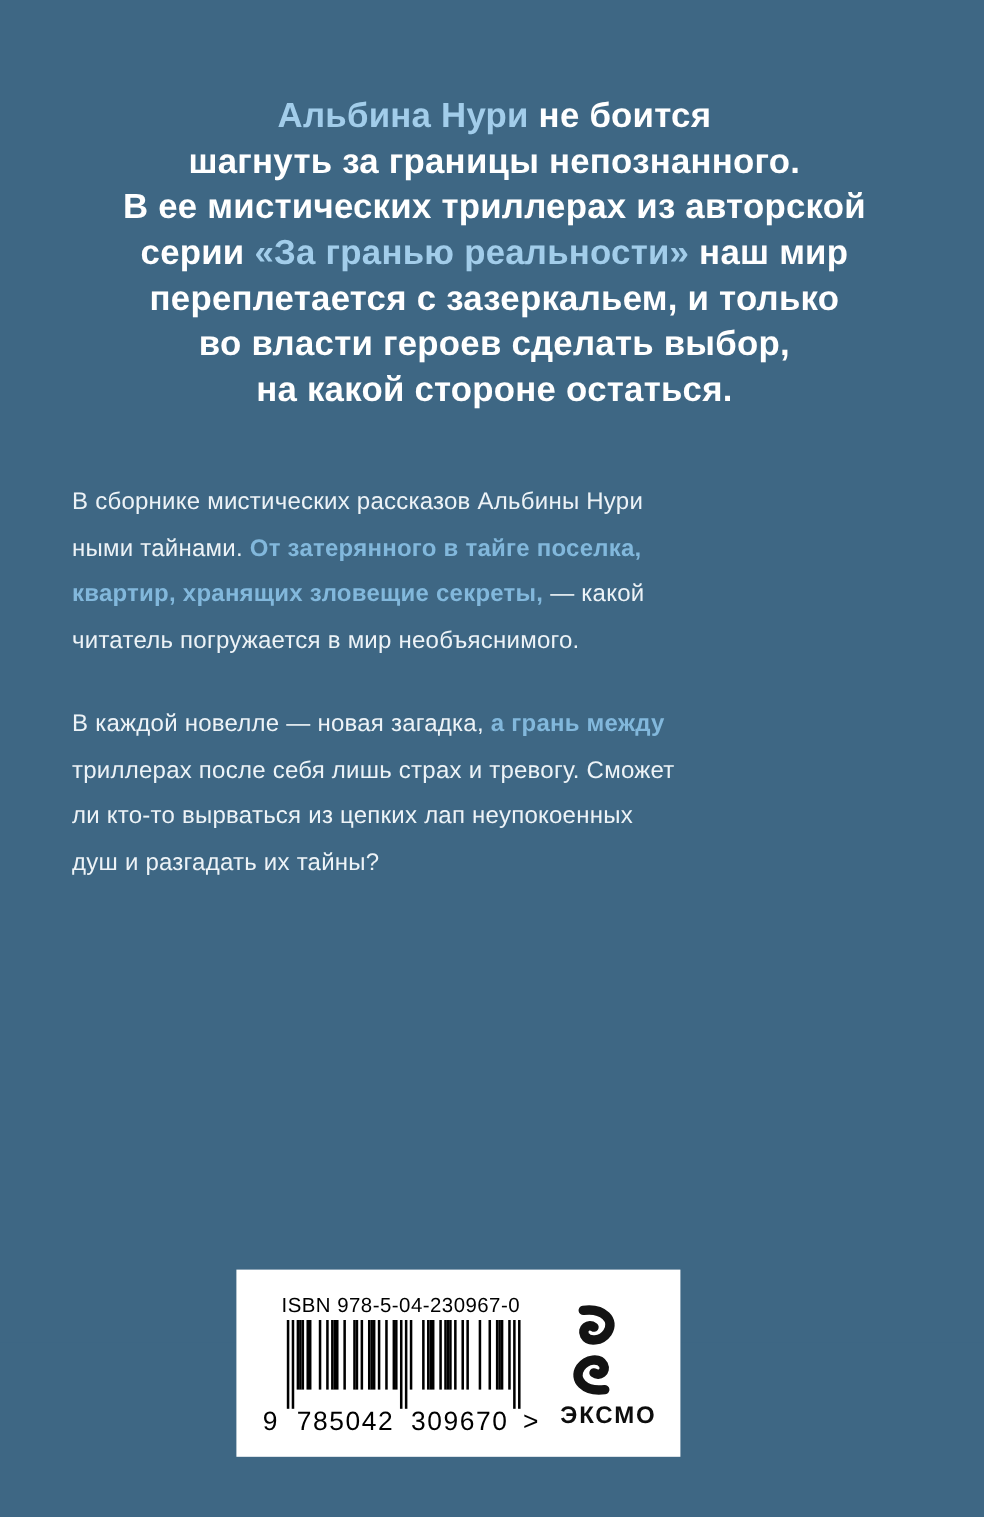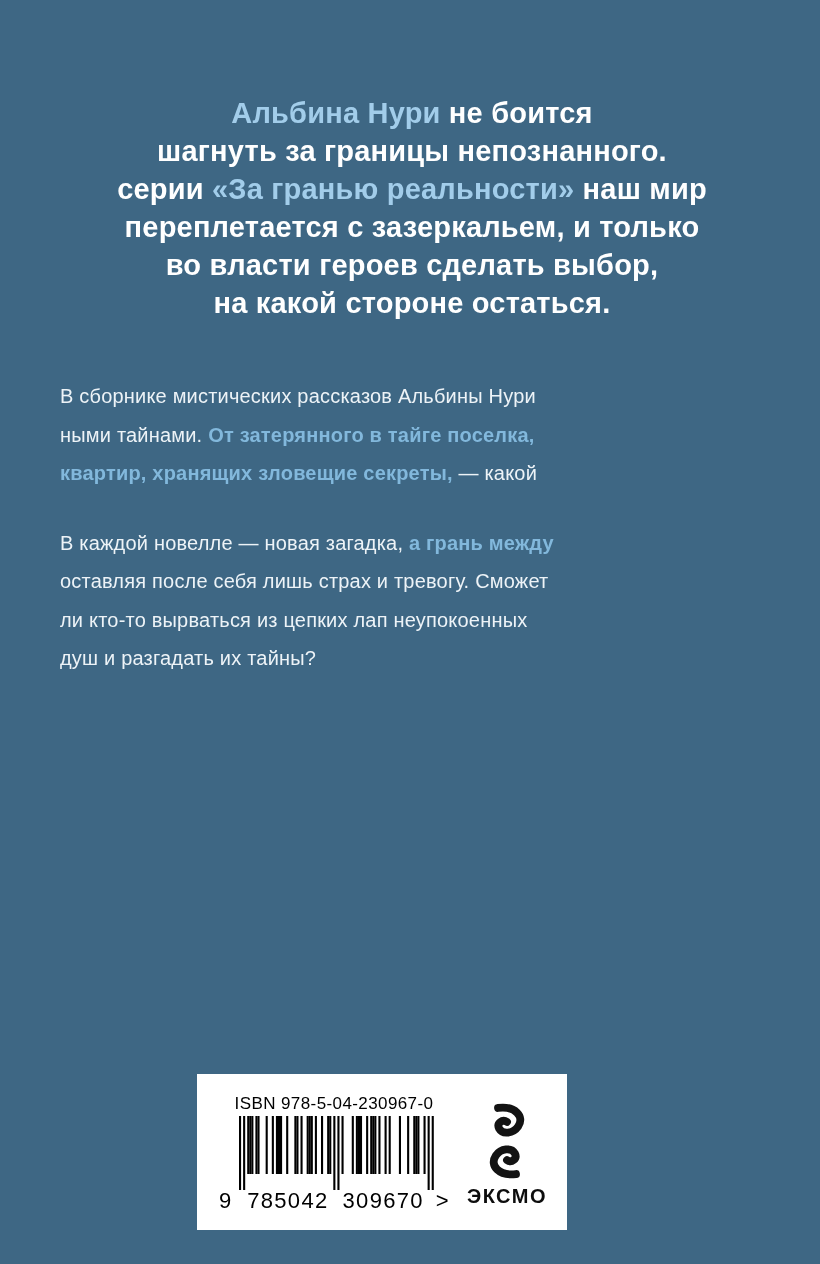--- a/index.html
+++ b/index.html
@@ -9,21 +9,21 @@
     --head-col:#ffffff;
     --body-col:#edf3f7;
   }
   html,body{margin:0;padding:0;}
   body{
     width:820px;height:1264px;
     background:var(--bg);
     font-family:"Liberation Sans", sans-serif;
     overflow:hidden;
   }
-  .cover{position:relative;width:820px;height:1119px;background:var(--bg);margin-top:16px;}
+  .cover{position:relative;width:820px;height:1119px;background:var(--bg);}
   .content{position:absolute;left:60px;right:56px;top:78px;}
 
   .heading{
     text-align:center;
     color:var(--head-col);
     font-weight:700;
     font-size:29px;
     line-height:38px;
     letter-spacing:0.2px;
   }
@@ -57,54 +57,56 @@
     display:flex;flex-direction:column;align-items:center;
   }
   .isbn{
     color:#000;
     font-size:17px;
     letter-spacing:0.4px;
     margin-bottom:1px;
     white-space:nowrap;
   }
   .logo-col{
-    display:flex;flex-direction:column;align-items:center;
+    display:flex;flex-direction:column;align-items:flex-start;
     margin-right:6px;
     margin-top:6px;
   }
   .publisher-name{
     color:#0d0d0d;
     font-weight:700;
     font-size:20px;
     letter-spacing:1.5px;
     margin-top:5px;
   }
 </style>
 </head>
 <body>
 
 <div class="cover">
 
   <div class="content">
     <div class="heading" id="heading">
         <div class="line"><span class="accent">Альбина Нури</span><span> не боится</span></div>
         <div class="line"><span>шагнуть за границы непознанного.</span></div>
+        <div class="line"><span>В ее мистических триллерах из авторской</span></div>
         <div class="line"><span>серии </span><span class="accent">«За гранью реальности»</span><span> наш мир</span></div>
         <div class="line"><span>переплетается с зазеркальем, и только</span></div>
         <div class="line"><span>во власти героев сделать выбор,</span></div>
         <div class="line"><span>на какой стороне остаться.</span></div>
       </div>
     <div class="para first" id="para-0">
         <div class="line"><span>В сборнике мистических рассказов Альбины Нури</span></div>
         <div class="line"><span>ными тайнами. </span><span class="accent">От затерянного в тайге поселка,</span></div>
         <div class="line"><span class="accent">квартир, хранящих зловещие секреты,</span><span> — какой</span></div>
+        <div class="line"><span>читатель погружается в мир необъяснимого.</span></div>
       </div>
     <div class="para" id="para-1">
         <div class="line"><span>В каждой новелле — новая загадка, </span><span class="accent">а грань между</span></div>
-        <div class="line"><span>оставляя после себя лишь страх и тревогу. Сможет</span></div>
+        <div class="line"><span>триллерах после себя лишь страх и тревогу. Сможет</span></div>
         <div class="line"><span>ли кто-то вырваться из цепких лап неупокоенных</span></div>
         <div class="line"><span>душ и разгадать их тайны?</span></div>
       </div>
   </div>
 
   <div class="barcode-box">
     <div class="bc-left">
       <div class="isbn">ISBN 978-5-04-230967-0</div>
       <svg id="barcode-svg" width="258" height="96" viewBox="0 0 258 96">
           <rect x="34.00" y="1" width="2.10" height="74" fill="#000"></rect>

